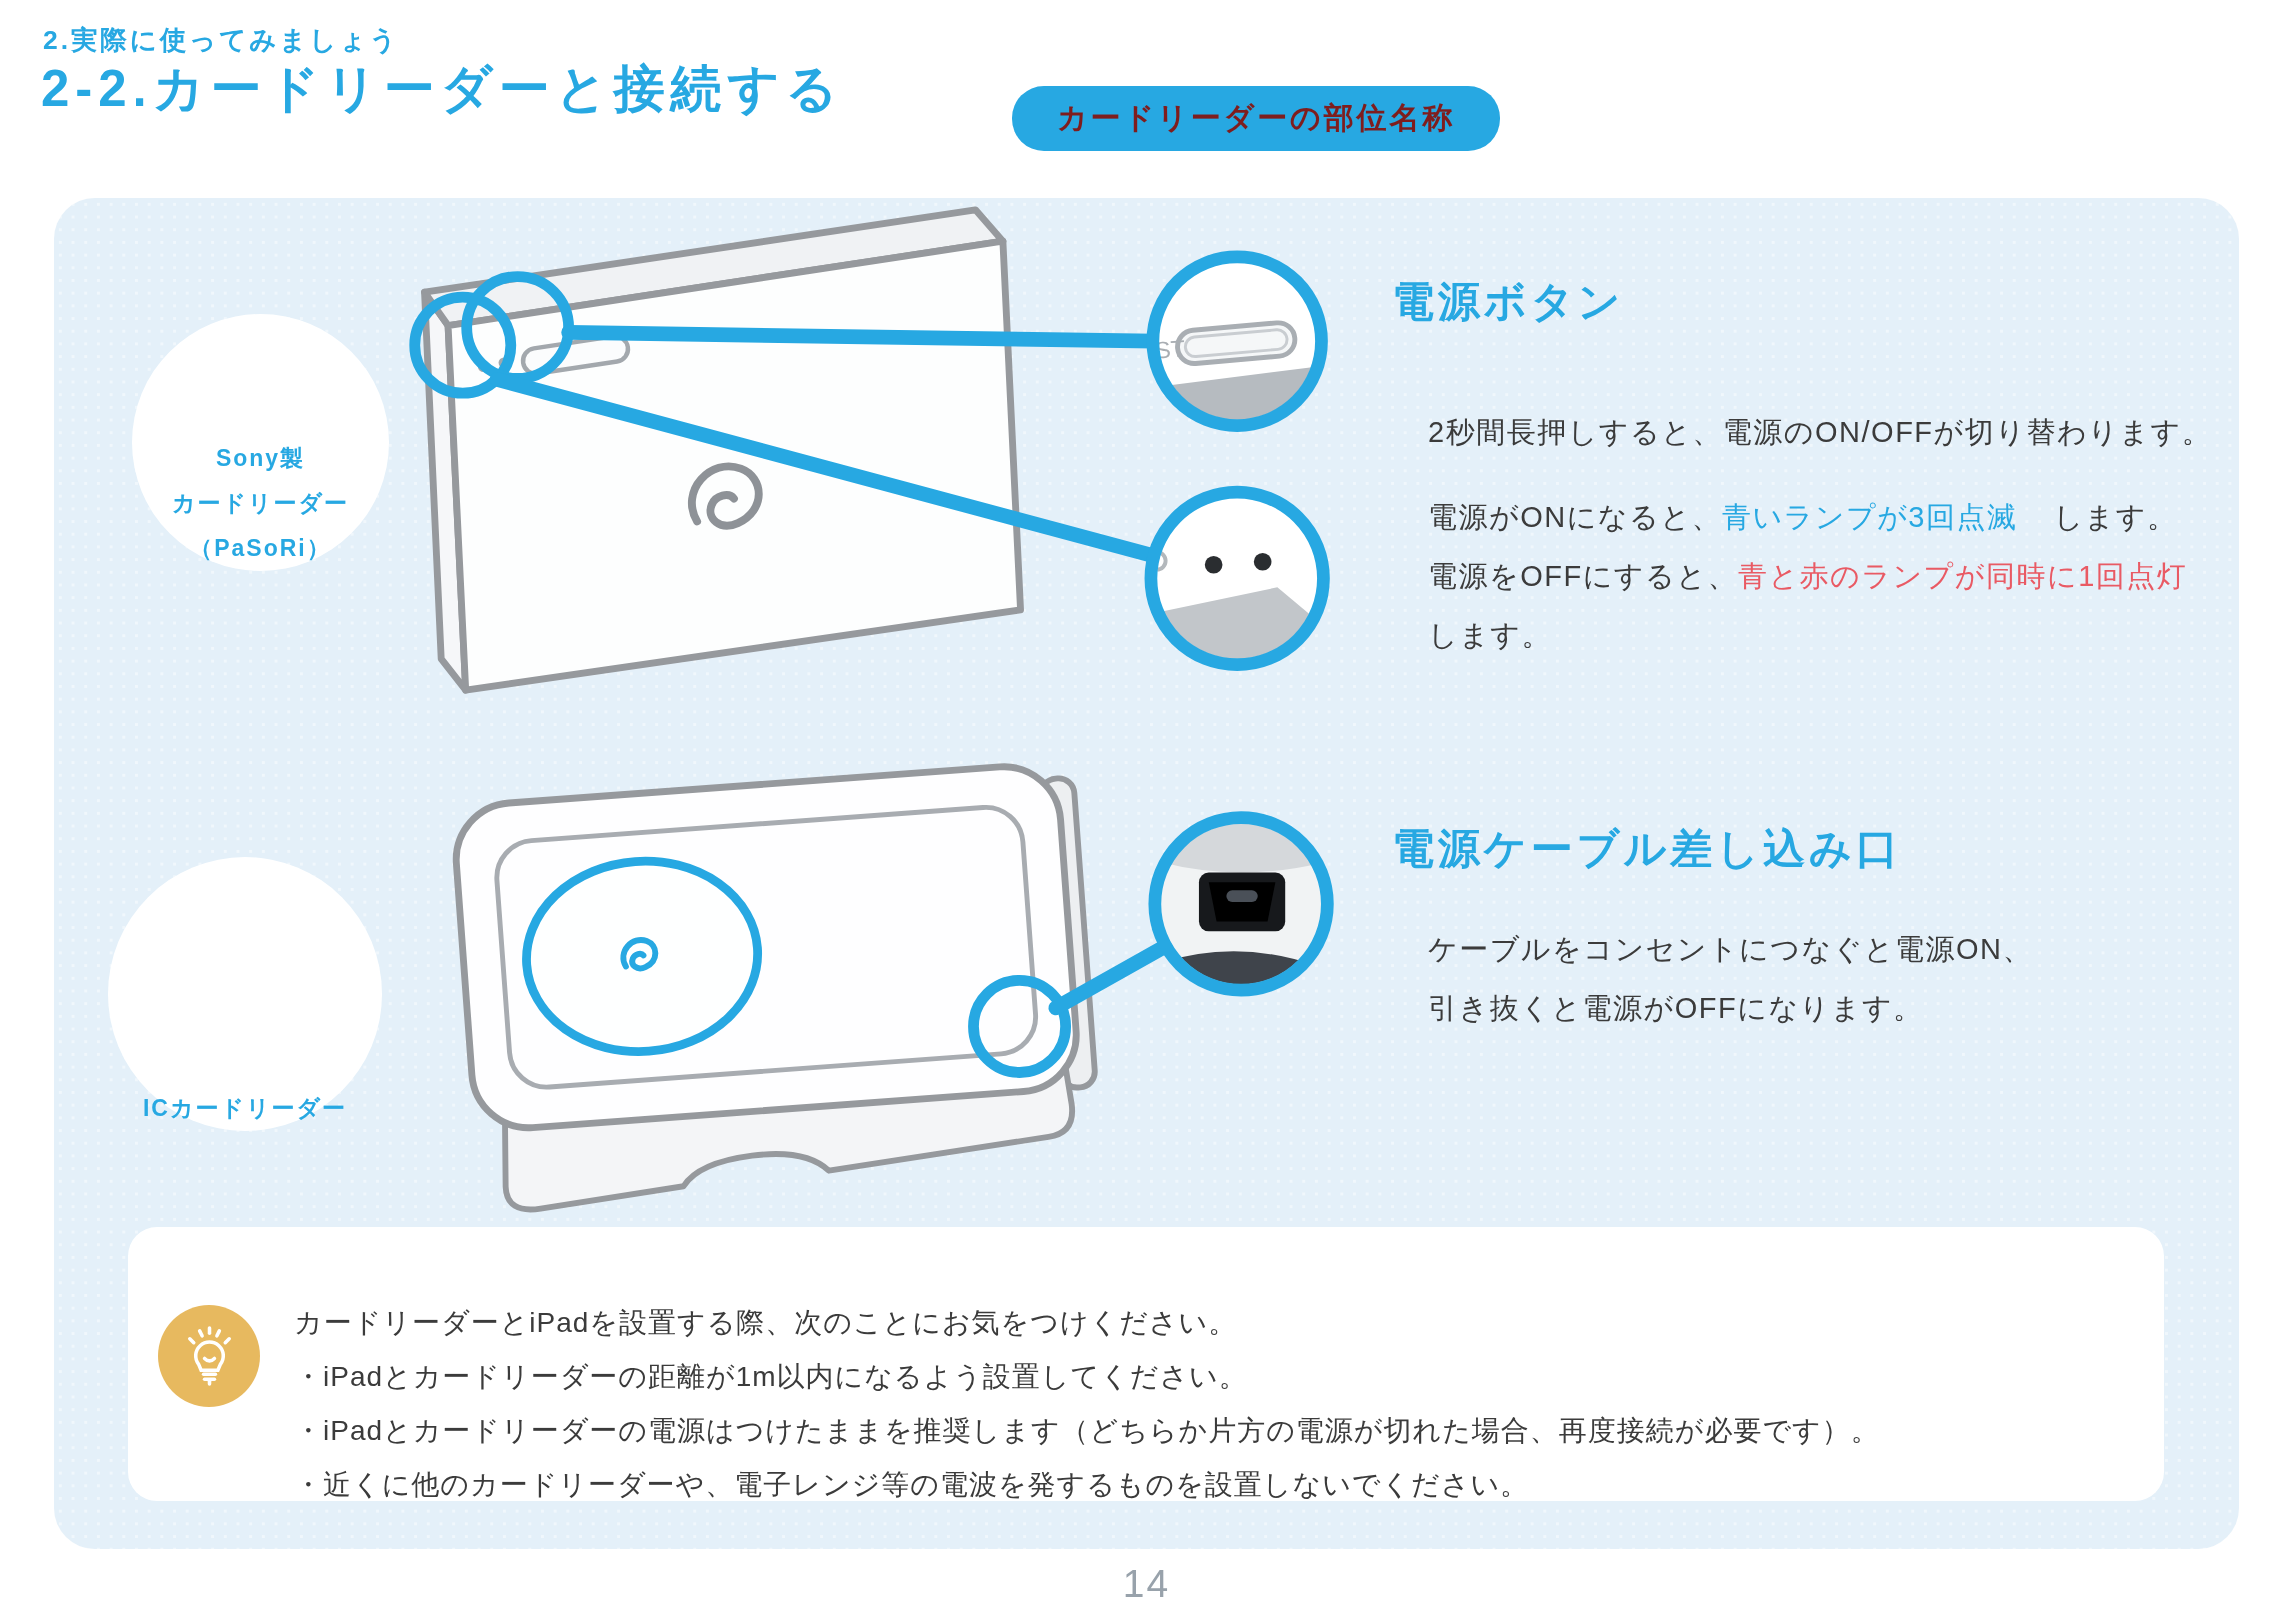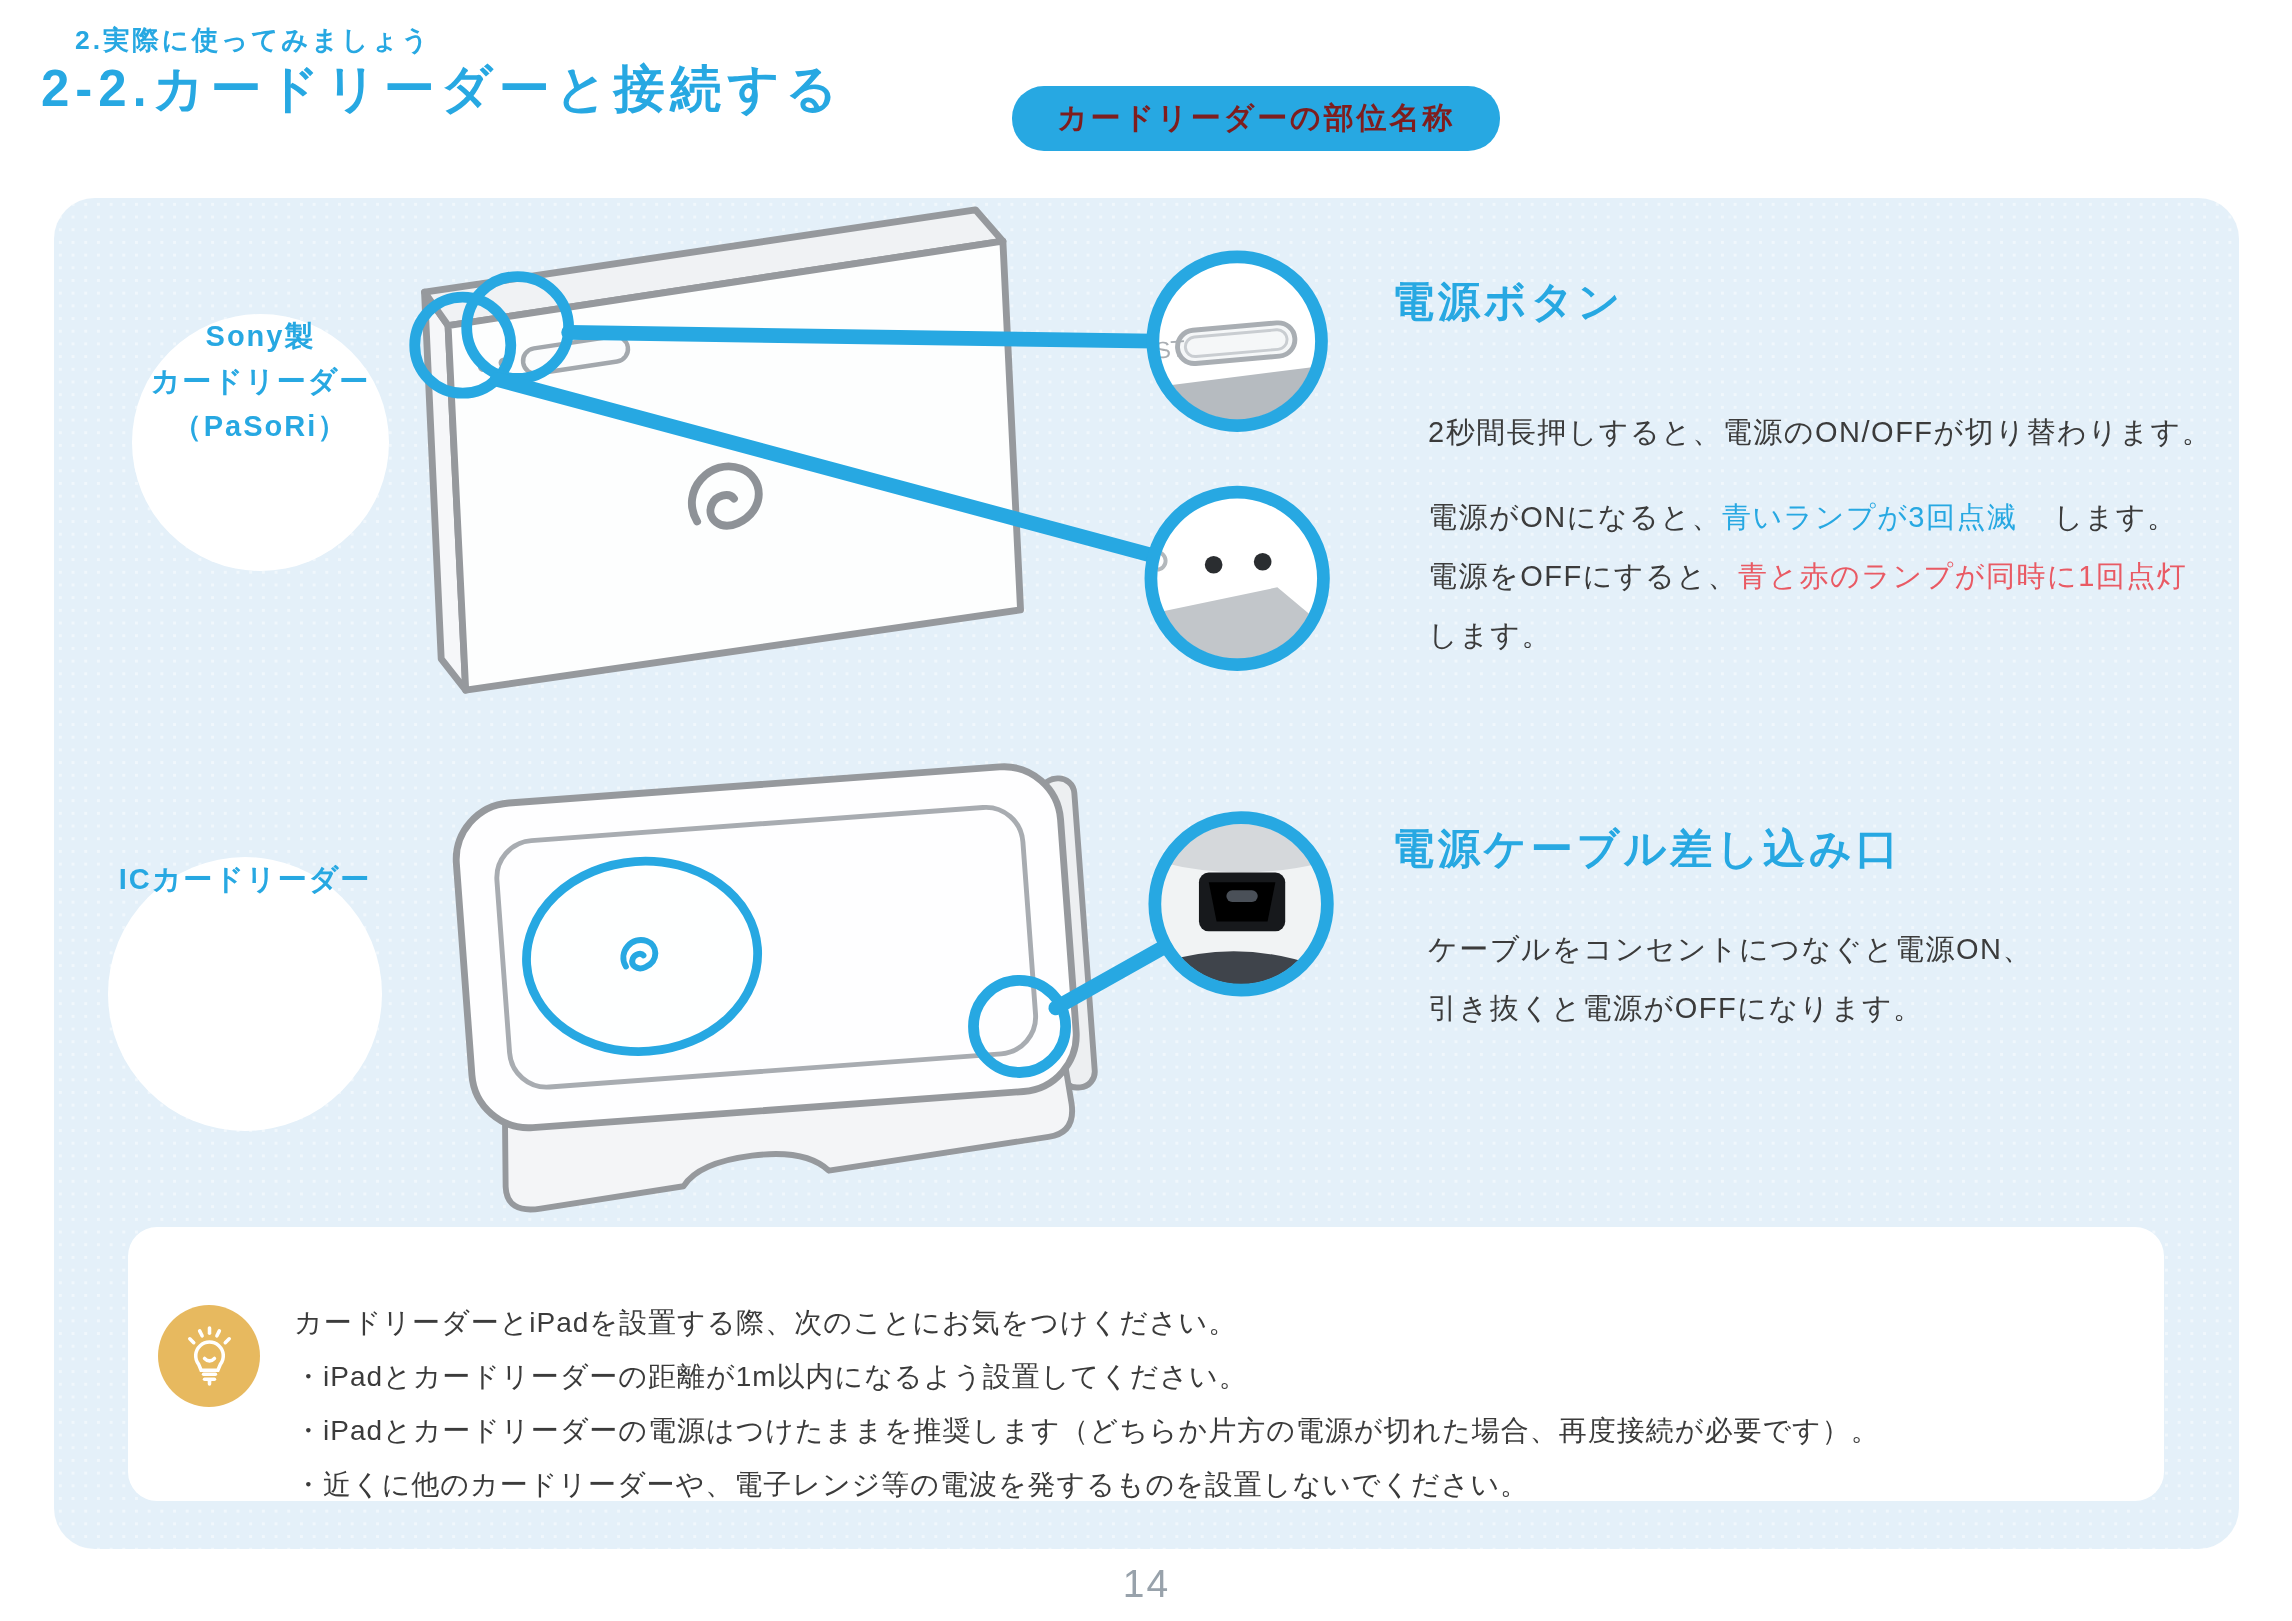--- a/index.html
+++ b/index.html
@@ -13,43 +13,43 @@
   }
   *{margin:0;padding:0;box-sizing:border-box;}
   body{background:#fff;}
   .page{
     position:relative;width:2293px;height:1621px;background:#fff;overflow:hidden;
     font-family:"Liberation Sans","DejaVu Sans",sans-serif;color:var(--dark);
   }
   
   .eyebrow{
     position:absolute;left:43px;top:21.6px;font-size:26.5px;font-weight:700;
-    color:var(--accent);letter-spacing:2.9px;margin-left:32px;
+    color:var(--accent);letter-spacing:2.9px;
   }
   .title{
     position:absolute;left:41px;top:55px;font-size:51px;font-weight:700;
     color:var(--accent);letter-spacing:5.9px;
   }
   .badge{
     position:absolute;left:1012px;top:86px;height:65px;padding:0 45px;
     background:var(--accent);border-radius:32px;color:#7f1d1d;font-size:30px;
     font-weight:700;letter-spacing:2.9px;display:flex;align-items:center;justify-content:center;
   }
   
   .panel{
     position:absolute;left:54px;top:198px;width:2185px;height:1351px;
     background:var(--panel);border-radius:41px;
     background-image:radial-gradient(rgba(255,255,255,.45) 1.4px, transparent 1.6px);
     background-size:12.7px 12.7px;
   }
   .panel-art{position:absolute;left:0;top:0;width:2185px;height:1351px;}
   .reader-label{
     position:absolute;background:#fff;border-radius:50%;
-    display:flex;flex-direction:column;align-items:center;justify-content:flex-start;
-    color:var(--accent);font-weight:700;font-size:29px;letter-spacing:2px;
+    display:flex;flex-direction:column;align-items:center;justify-content:flex-end;
+    color:var(--accent);font-weight:700;font-size:23px;letter-spacing:2px;
     text-align:center;line-height:45px;
   }
   .label-sony{left:78px;top:116px;width:257px;height:257px;}
   .label-ic{left:54px;top:659px;width:274px;height:274px;}
   
   .section{position:absolute;left:1338px;}
   .sec-0{top:76px;}
   .sec-1{top:290px;}
   .sec-2{top:623px;}
   .section h3{

